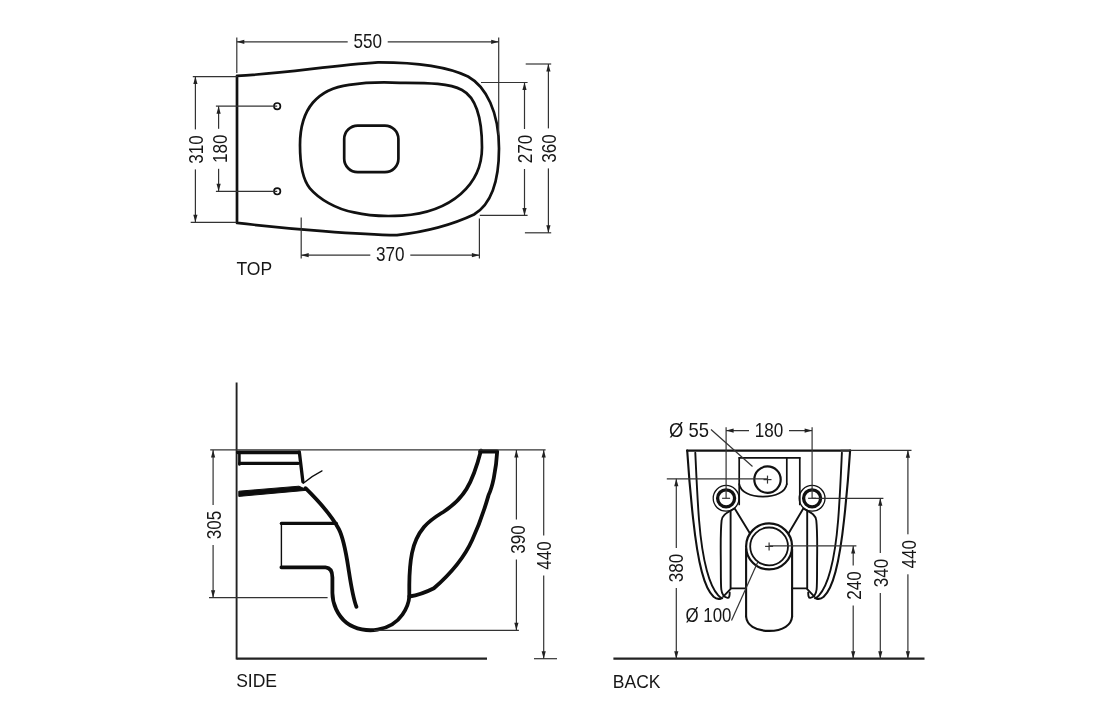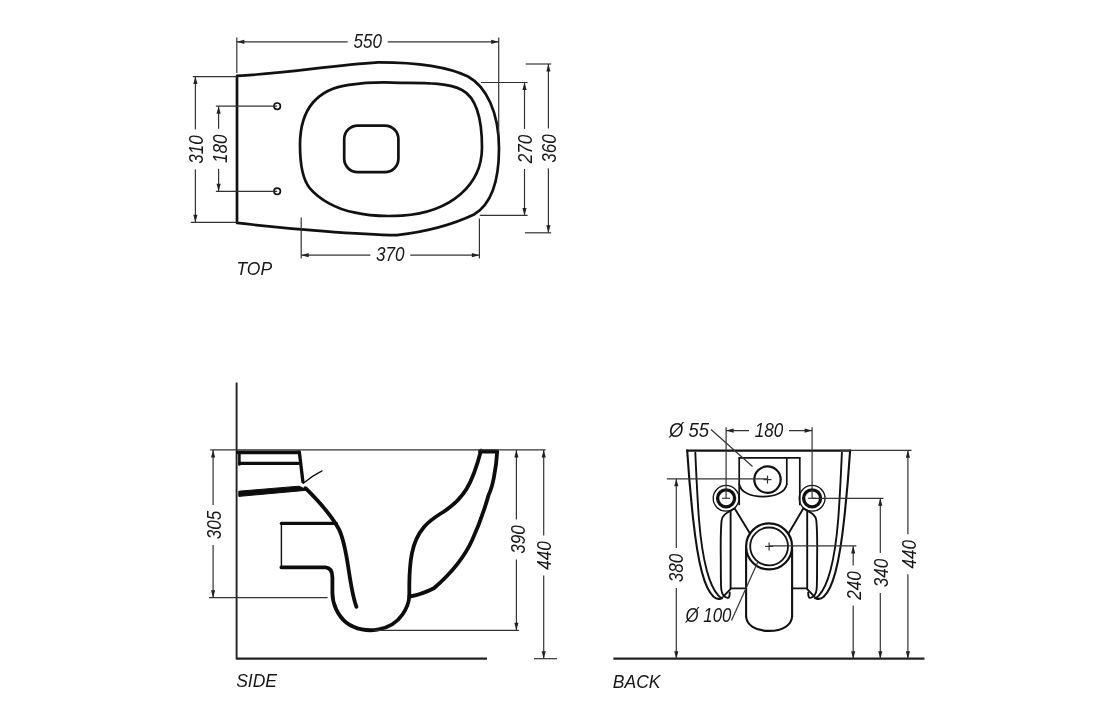--- a/index.html
+++ b/index.html
@@ -1,16 +1,16 @@
 <!DOCTYPE html>
 <html><head>
 <meta charset="utf-8">
 <style>
   html,body{margin:0;padding:0;background:#fff;}
-  #wrap{width:1120px;height:721px;position:relative;background:#fff;overflow:hidden;font-style:italic;}
+  #wrap{width:1120px;height:721px;position:relative;background:#fff;overflow:hidden;}
   svg{display:block;}
   text{font-family:"Liberation Sans",sans-serif;fill:#161616;}
   .dim{font-size:21px;}
   .lbl{font-size:17.5px;}
   
 </style>
 </head>
 <body>
 <div id="wrap">
 <svg width="1120" height="721" viewBox="0 0 1120 721">

